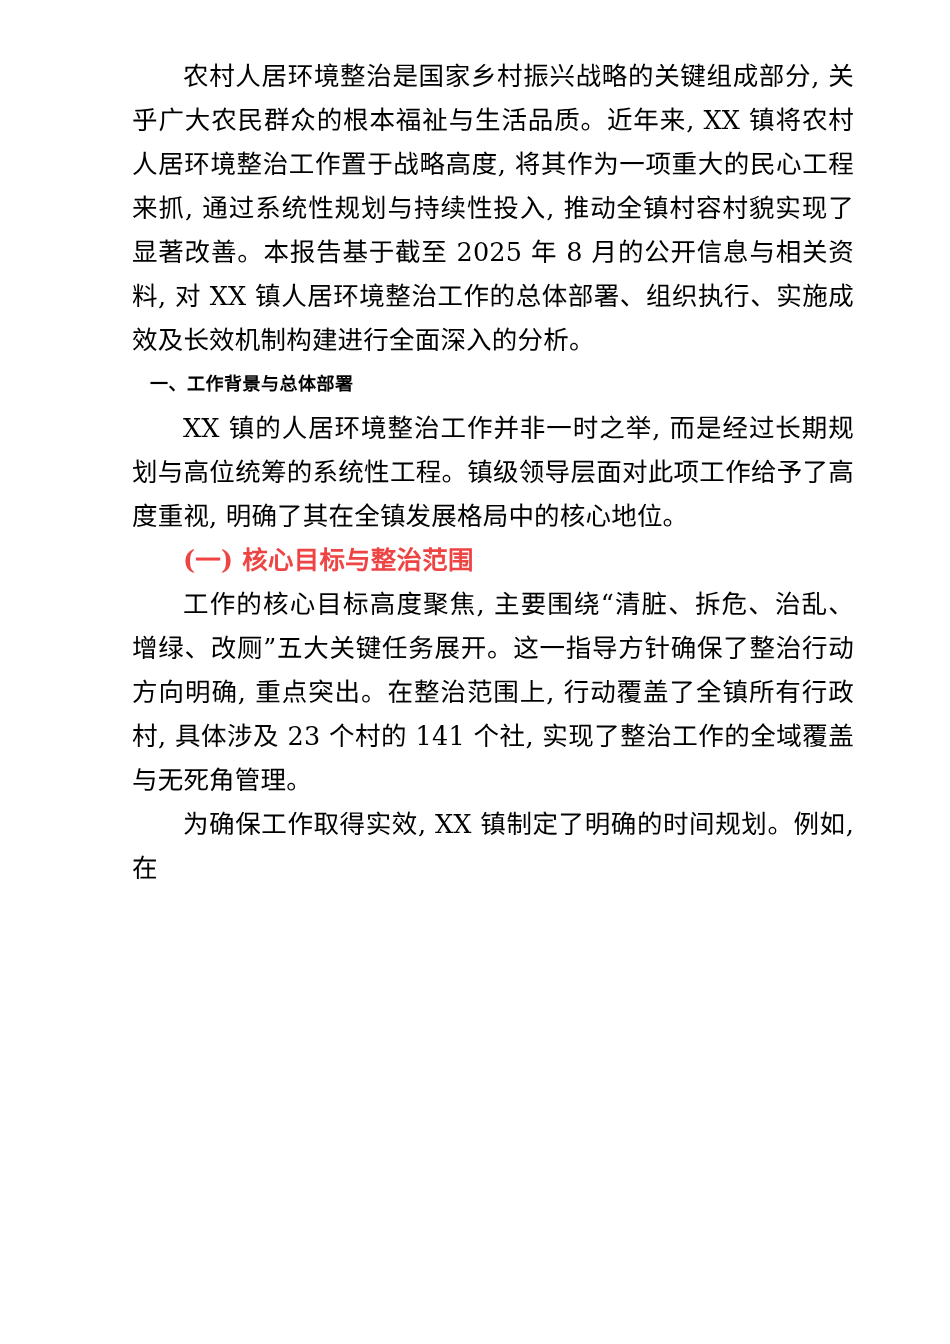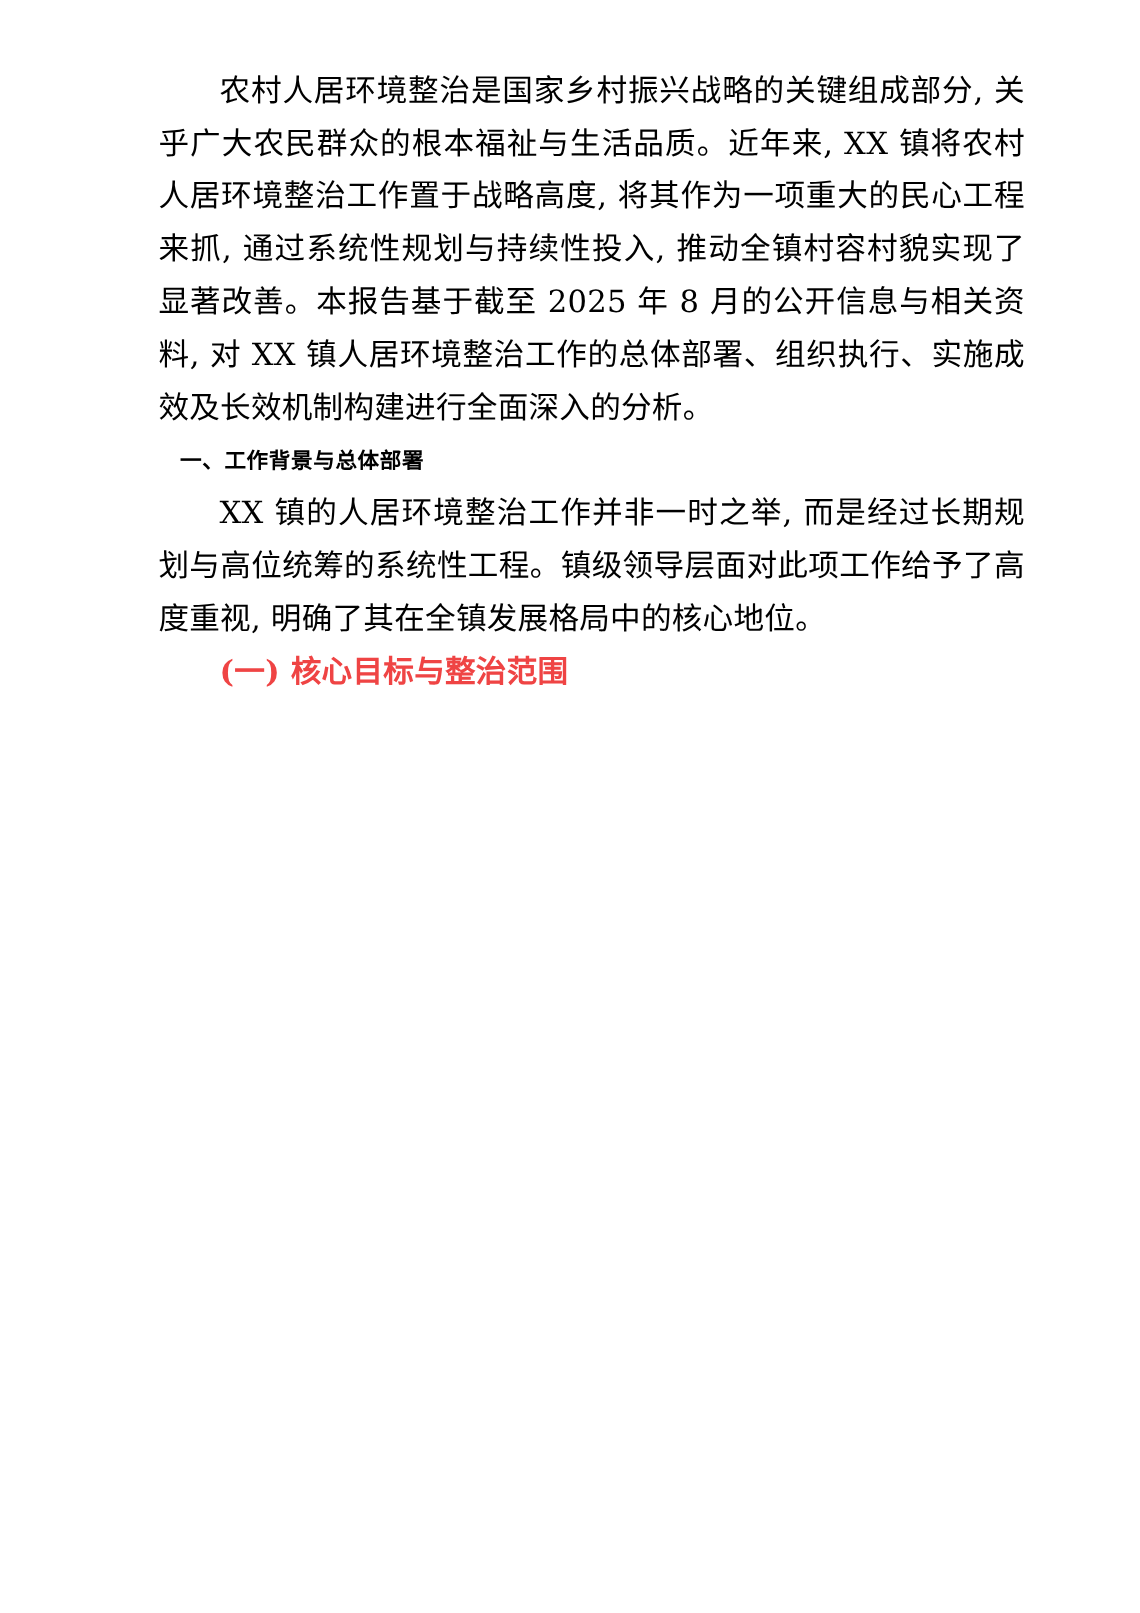--- a/index.html
+++ b/index.html
@@ -92,17 +92,19 @@
   <div class="doc-body">
 
     <p class="para first-para">农村人居环境整治是国家乡村振兴战略的关键组成部分, 关乎广大农民群众的根本福祉与生活品质。近年来, XX 镇将农村人居环境整治工作置于战略高度, 将其作为一项重大的民心工程来抓, 通过系统性规划与持续性投入, 推动全镇村容村貌实现了显著改善。本报告基于截至 2025 年 8 月的公开信息与相关资料, 对 XX 镇人居环境整治工作的总体部署、组织执行、实施成效及长效机制构建进行全面深入的分析。</p>
 
     <h2 class="section-heading">一、工作背景与总体部署</h2>
 
     <p class="para">XX 镇的人居环境整治工作并非一时之举, 而是经过长期规划与高位统筹的系统性工程。镇级领导层面对此项工作给予了高度重视, 明确了其在全镇发展格局中的核心地位。</p>
 
     <h3 class="subsection-heading">(一) 核心目标与整治范围</h3>
 
+    <p class="para">工作的核心目标高度聚焦, 主要围绕“清脏、拆危、治乱、增绿、改厕”五大关键任务展开。这一指导方针确保了整治行动方向明确, 重点突出。在整治范围上, 行动覆盖了全镇所有行政村, 具体涉及 23 个村的 141 个社, 实现了整治工作的全域覆盖与无死角管理。</p>
 
 
+    <p class="para">为确保工作取得实效, XX 镇制定了明确的时间规划。例如, 在</p>
 
   </div>
 </div>
 
 </body></html>

